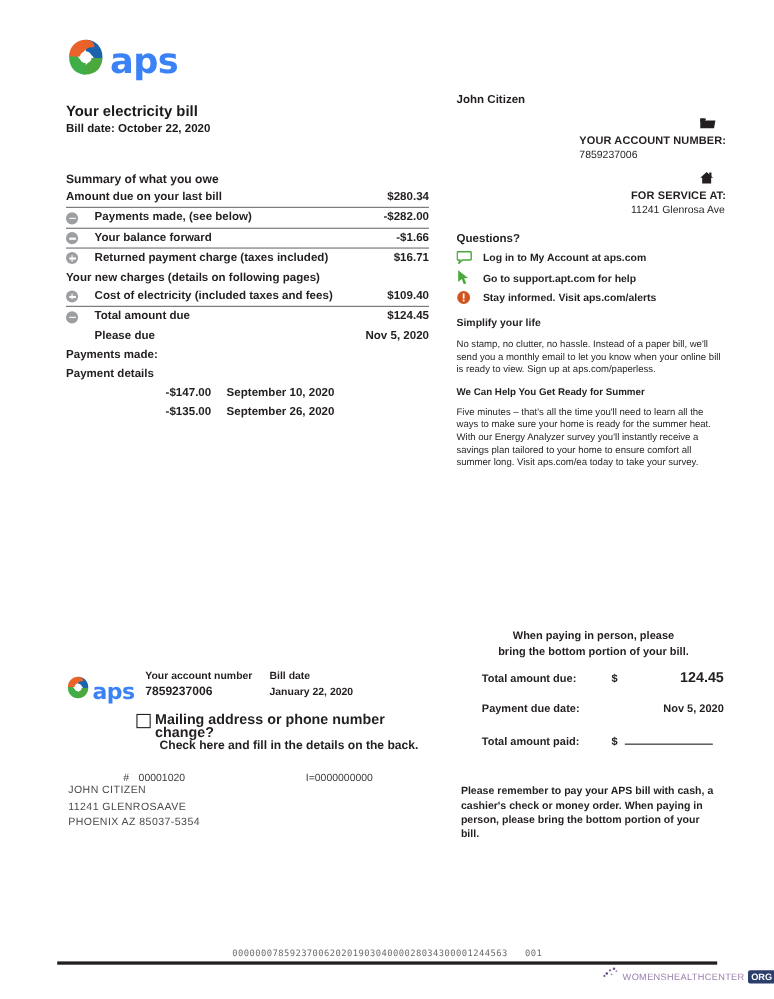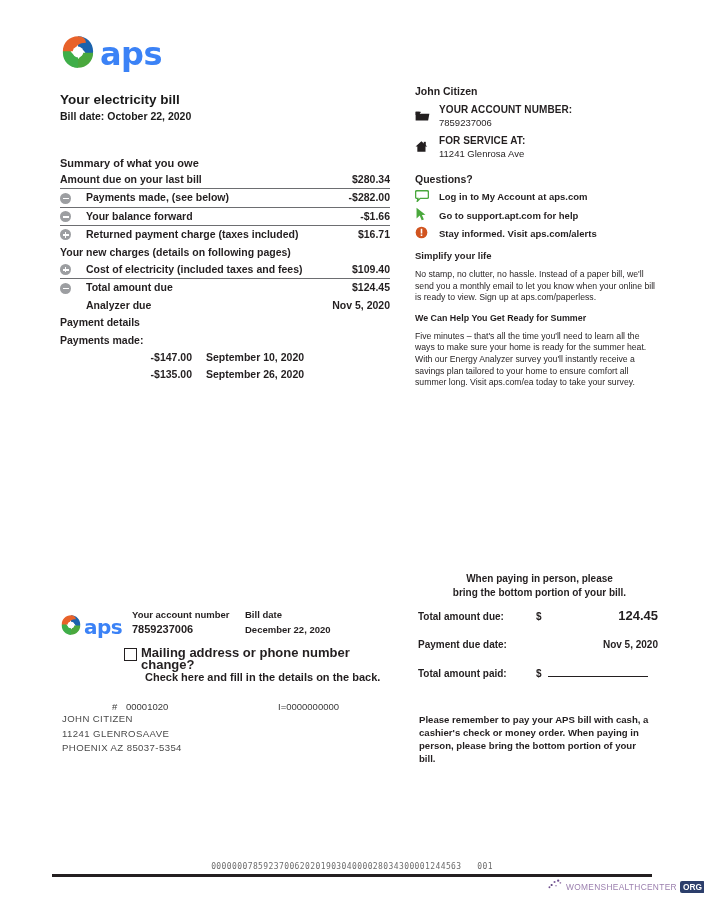--- a/index.html
+++ b/index.html
@@ -97,21 +97,21 @@
     font-weight: bold;
     line-height: 17.4px;
     display: flex;
   }
   .pay-line .p-amt { width: 132px; text-align: right; }
   .pay-line .p-date { padding-left: 14px; }
 
   
   #right-col { position: absolute; left: 415px; top: 85px; width: 245px; }
   #customer-name { font-size: 10.5px; font-weight: bold; }
-  .info-row { display: flex; align-items: center; margin-top: 7px; }
+  .info-row { display: flex; align-items: flex-end; margin-top: 7px; flex-direction: column; }
   .info-ic { width: 24px; flex: none; padding-top: 1px; }
   .info-txt .cap {
     font-size: 10px;
     font-weight: bold;
     letter-spacing: 0.1px;
   }
   .info-txt .val { font-size: 9.5px; margin-top: 2px; }
 
   #questions-head {
     font-size: 10.5px;
@@ -177,21 +177,21 @@
   #mail-address {
     position: absolute; left: 62px; top: 712px;
     font-family: "Liberation Sans", sans-serif;
     font-size: 9.6px;
     line-height: 14.6px;
     color: #4a4a4a;
     letter-spacing: 0.4px;
   }
 
   #stub-right { position: absolute; left: 418px; top: 608px; width: 240px; }
-  .sr-row { display: flex; align-items: baseline; margin-bottom: 16px; }
+  .sr-row { display: flex; align-items: baseline; margin-bottom: 16px; margin-left: 20px; }
   .sr-lab { font-size: 10px; font-weight: bold; width: 118px; flex: none; }
   .sr-dollar { font-size: 10px; font-weight: bold; width: 26px; flex: none; }
   .sr-val { flex: 1 1 auto; text-align: right; font-weight: bold; }
   .sr-val.big { font-size: 13px; }
   .sr-val.date { font-size: 10px; }
   .sr-blank {
     flex: 1 1 auto;
     border-bottom: 1px solid #231f20;
     height: 10px;
     margin-left: -14px;
@@ -308,26 +308,26 @@
 
     <div class="sum-row topline">
       <span class="ic">
           <span class="badge"></span>
         </span>
       <span class="lbl">Total amount due</span>
       <span class="amt">$124.45</span>
     </div>
 
     <div class="sum-row indent">
-      <span class="lbl">Analyzer due</span>
+      <span class="lbl">Please due</span>
       <span class="amt">Nov 5, 2020</span>
     </div>
 
+    <div id="payments-made-head">Payments made:</div>
     <div id="payment-details-head">Payment details</div>
-    <div id="payments-made-head">Payments made:</div>
 
     <div class="pay-line">
       <span class="p-amt">-$147.00</span>
       <span class="p-date">September 10, 2020</span>
     </div>
     <div class="pay-line">
       <span class="p-amt">-$135.00</span>
       <span class="p-date">September 26, 2020</span>
     </div>
   </div>
@@ -419,21 +419,21 @@
           <span class="aps-word" style="font-size:20px; margin-left:2px;">aps</span>
         </span>
       </span>
       <span class="stub-fields">
         <span class="stub-field acct">
           <span class="f-lab" style="display:block">Your account number</span>
           <span class="f-val" style="display:block;font-size:11px">7859237006</span>
         </span>
         <span class="stub-field">
           <span class="f-lab" style="display:block">Bill date</span>
-          <span class="f-val" style="display:block">December 22, 2020</span>
+          <span class="f-val" style="display:block">January 22, 2020</span>
         </span>
       </span>
     </div>
 
     <div id="stub-checkbox-row">
       <span class="chk"></span>
       <span class="ck-txt">
         <span class="ck-main" style="display:block">Mailing address or phone number change?</span>
         <span class="ck-sub" style="display:block">Check here and fill in the details on the back.</span>
       </span>

